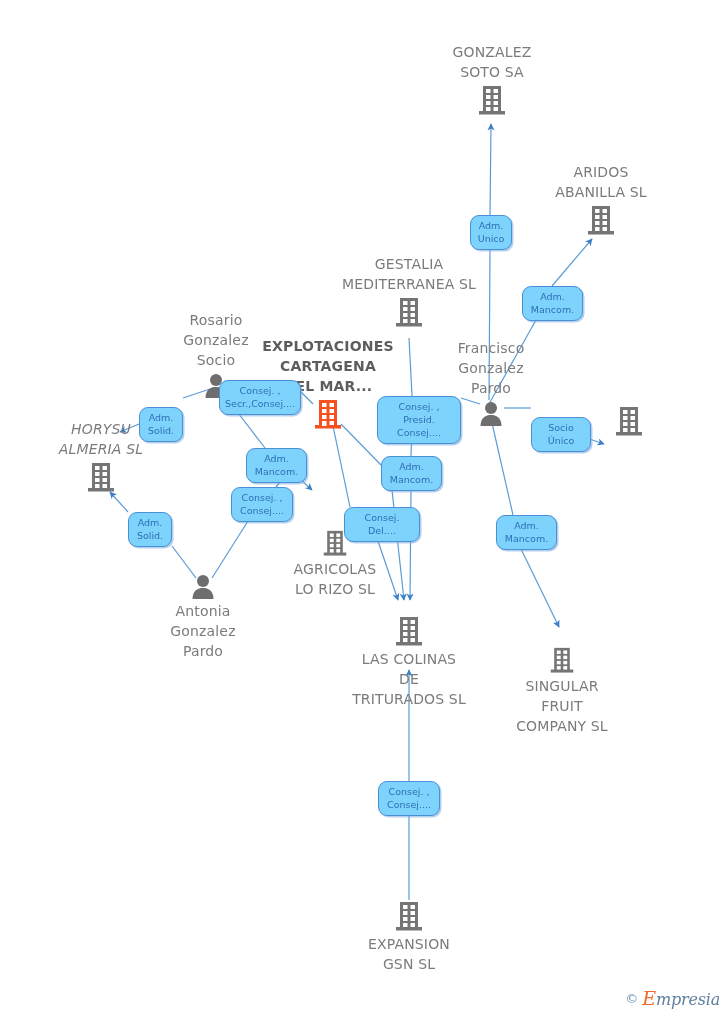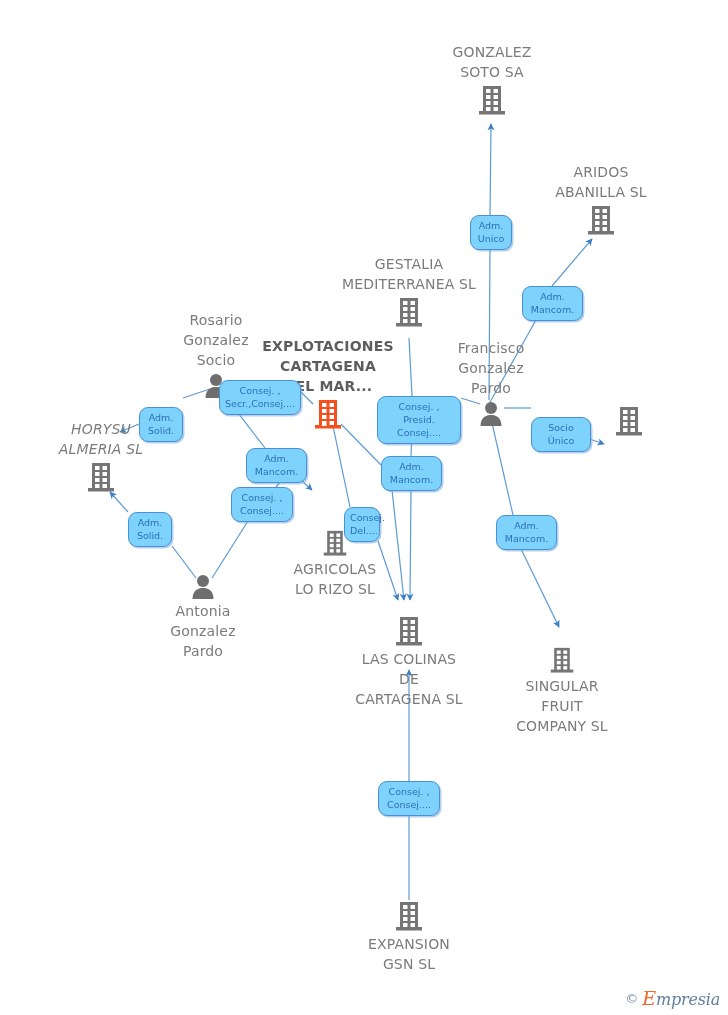--- a/index.html
+++ b/index.html
@@ -338,21 +338,21 @@
         <rect x="9" y="11" width="4.5" height="4" fill="#fff"></rect>
           <rect x="16.5" y="11" width="4.5" height="4" fill="#fff"></rect>
         <rect x="9" y="17" width="4.5" height="4" fill="#fff"></rect>
           <rect x="16.5" y="17" width="4.5" height="4" fill="#fff"></rect>
         <rect x="9" y="23" width="4.5" height="4" fill="#fff"></rect>
           <rect x="16.5" y="23" width="4.5" height="4" fill="#fff"></rect>
       </svg>
     </span>
     <span class="node-label company">LAS COLINAS
 DE
-CARTAGENA SL</span>
+TRITURADOS SL</span>
   </div>
 
   <div class="node label-below" style="left:562px; top:646px;">
     <span class="node-icon">
       <svg width="26" height="28" viewBox="0 0 30 32" aria-hidden="true">
         <rect x="6" y="2" width="18" height="26" fill="#757575"></rect>
         <rect x="2" y="27" width="26" height="3.5" fill="#757575"></rect>
         <rect x="9" y="5" width="4.5" height="4" fill="#fff"></rect>
           <rect x="16.5" y="5" width="4.5" height="4" fill="#fff"></rect>
         <rect x="9" y="11" width="4.5" height="4" fill="#fff"></rect>
@@ -398,21 +398,21 @@
   <div class="edge-label" style="left:531px; top:417px; width:60px;">Socio
 Único</div>
   <div class="edge-label" style="left:139px; top:407px; width:44px;">Adm.
 Solid.</div>
   <div class="edge-label" style="left:246px; top:448px; width:61px;">Adm.
 Mancom.</div>
   <div class="edge-label" style="left:381px; top:456px; width:61px;">Adm.
 Mancom.</div>
   <div class="edge-label" style="left:231px; top:487px; width:62px;">Consej. ,
 Consej....</div>
-  <div class="edge-label" style="left:344px; top:507px; width:36px;">Consej.
+  <div class="edge-label" style="left:344px; top:507px; width:76px;">Consej.
 Del....</div>
   <div class="edge-label" style="left:496px; top:515px; width:61px;">Adm.
 Mancom.</div>
   <div class="edge-label" style="left:128px; top:512px; width:44px;">Adm.
 Solid.</div>
   <div class="edge-label" style="left:378px; top:781px; width:62px;">Consej. ,
 Consej....</div>
 
   <div id="watermark">
     <span class="wm-c">©</span>

